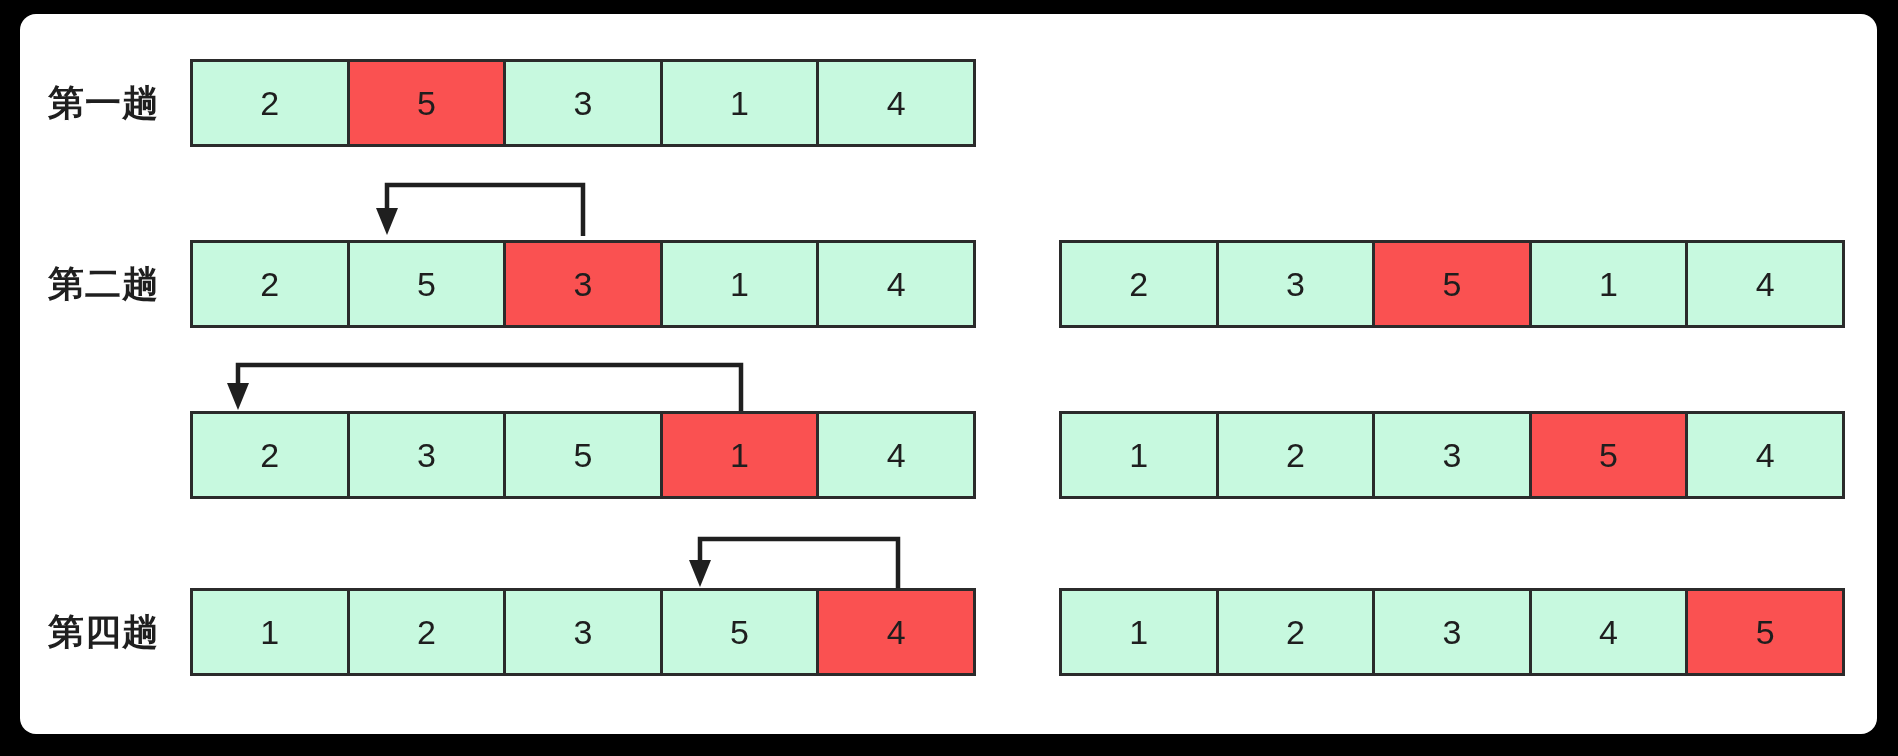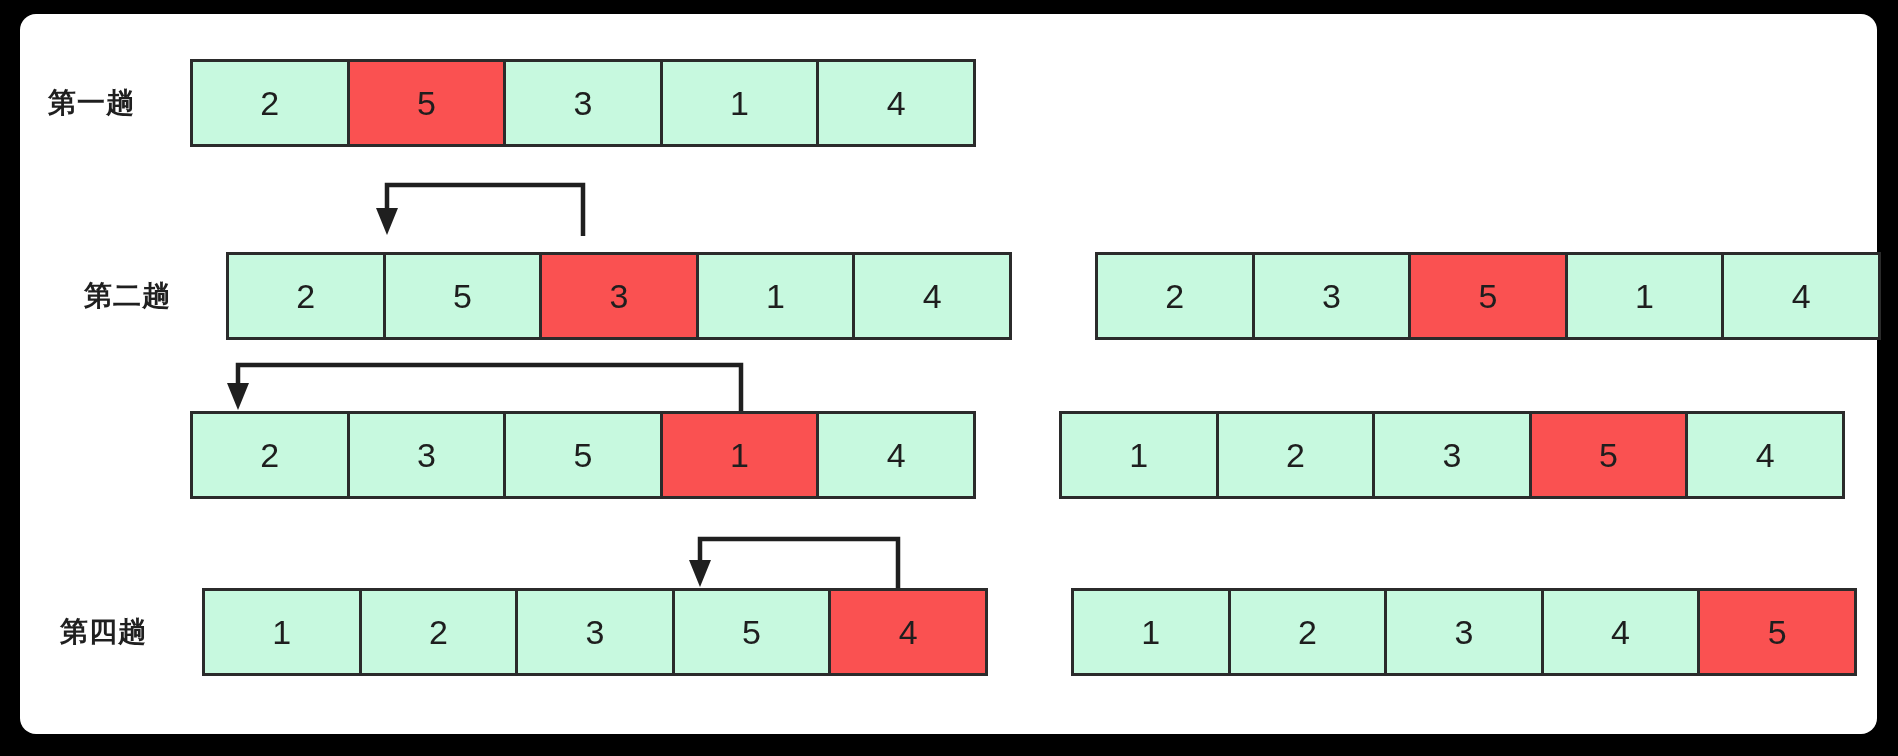--- a/index.html
+++ b/index.html
@@ -11,33 +11,33 @@
     --arrow:#1f1f1f;
     --text:#1f1f1f;
   }
   *{box-sizing:border-box;margin:0;padding:0;}
   html,body{width:1898px;height:756px;background:var(--background);overflow:hidden;}
   body{font-family:"Liberation Sans","DejaVu Sans",sans-serif;position:relative;}
   .stage{position:absolute;left:0;top:0;width:1898px;height:756px;}
   .card{position:absolute;left:20px;top:14px;width:1857px;height:720px;
         background:var(--card);border-radius:16px;}
   .pass-label{position:absolute;left:48px;width:130px;height:88px;
-        display:flex;align-items:center;font-size:28px;font-weight:bold;
+        display:flex;align-items:center;font-size:36px;font-weight:bold;
         color:var(--text);letter-spacing:1px;white-space:nowrap;text-align:center;}
   .array{position:absolute;width:786px;height:88px;display:flex;
         border:3px solid var(--cell-border);background:var(--cell-green);}
   .cell{flex:1 1 0;display:flex;align-items:center;justify-content:center;
         background:var(--cell-green);font-size:34px;font-weight:500;color:#1e1e1e;}
   .cell + .cell{border-left:3px solid var(--cell-border);}
   .cell.red{background:var(--cell-red);}
   .overlay{position:absolute;left:0;top:0;width:1898px;height:756px;pointer-events:none;}
   .overlay path{fill:none;stroke:var(--arrow);stroke-width:4.5;stroke-linejoin:miter;}
   .overlay polygon{fill:var(--arrow);stroke:none;}
   
-  .r1{top:59px;} .r2{top:252px;margin-left:36px;} .r3{top:411px;} .r4{top:588px;margin-left:12px;}
+  .r1{top:59px;} .r2{top:240px;} .r3{top:411px;} .r4{top:588px;}
   .left-arr{left:190px;} .right-arr{left:1059px;}
 </style>
 </head>
 <body>
 
 <div class="stage">
   <div class="card"></div>
 
   <div class="pass-label r1">第一趟</div>
   <div class="array left-arr r1">

